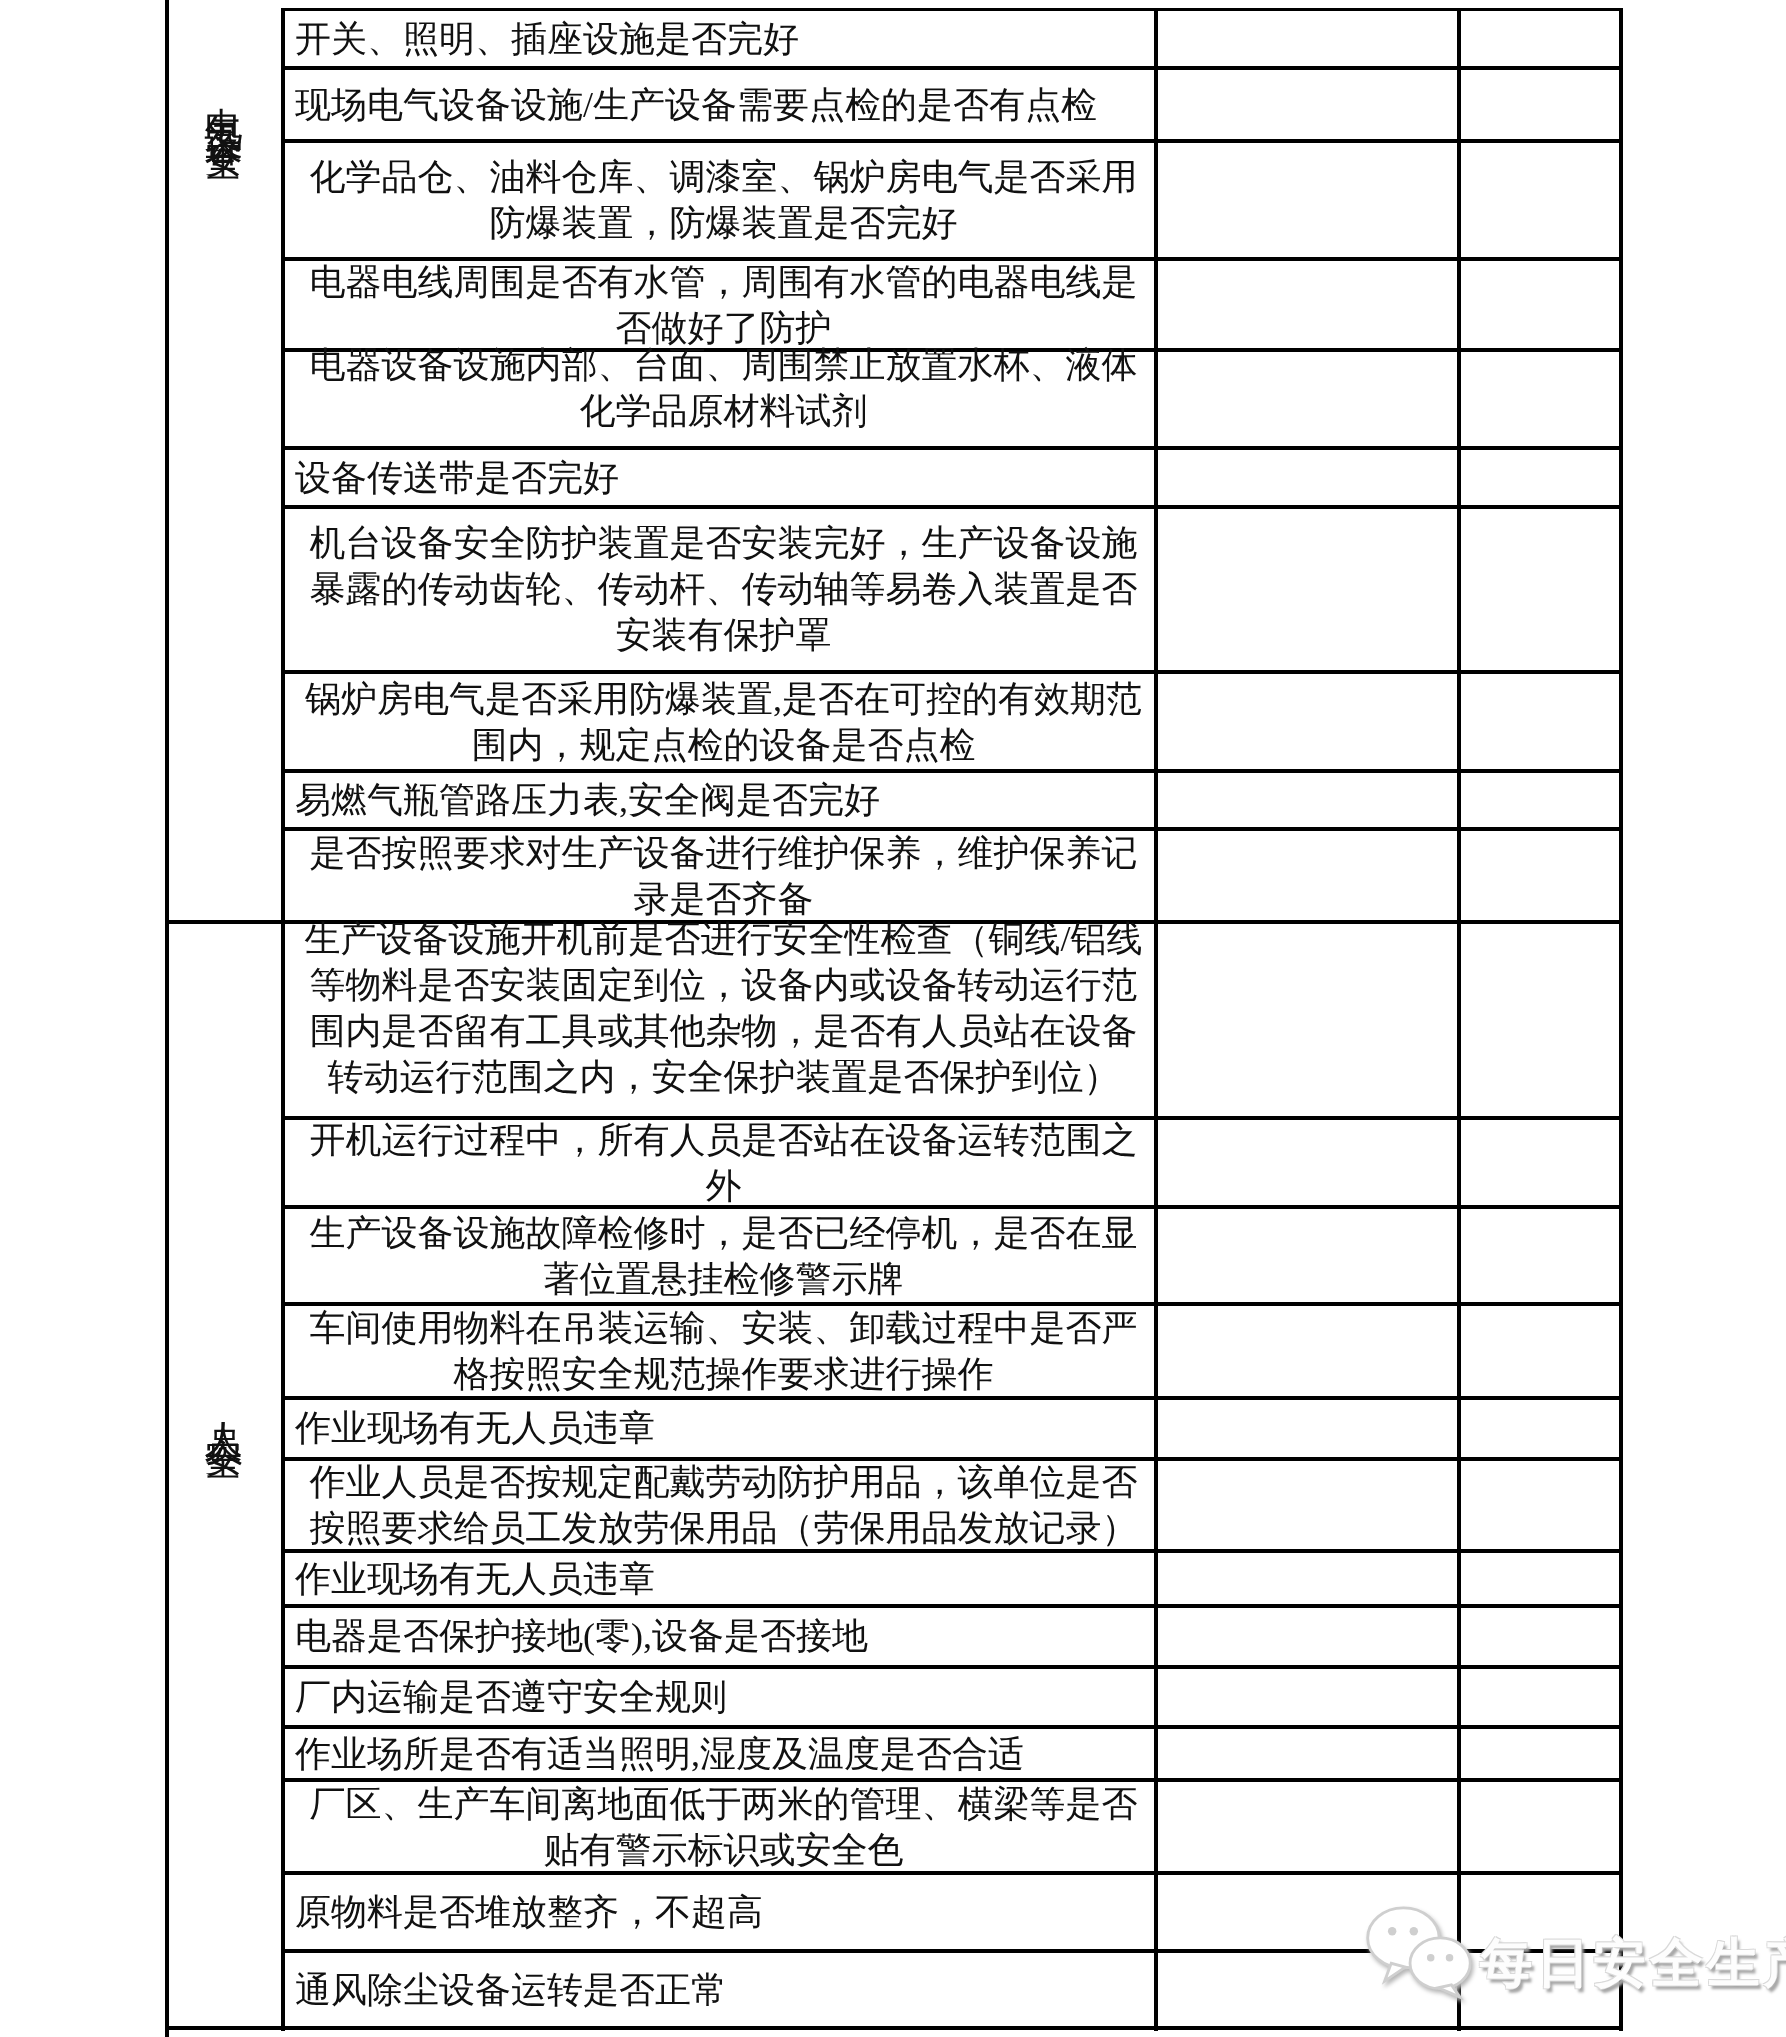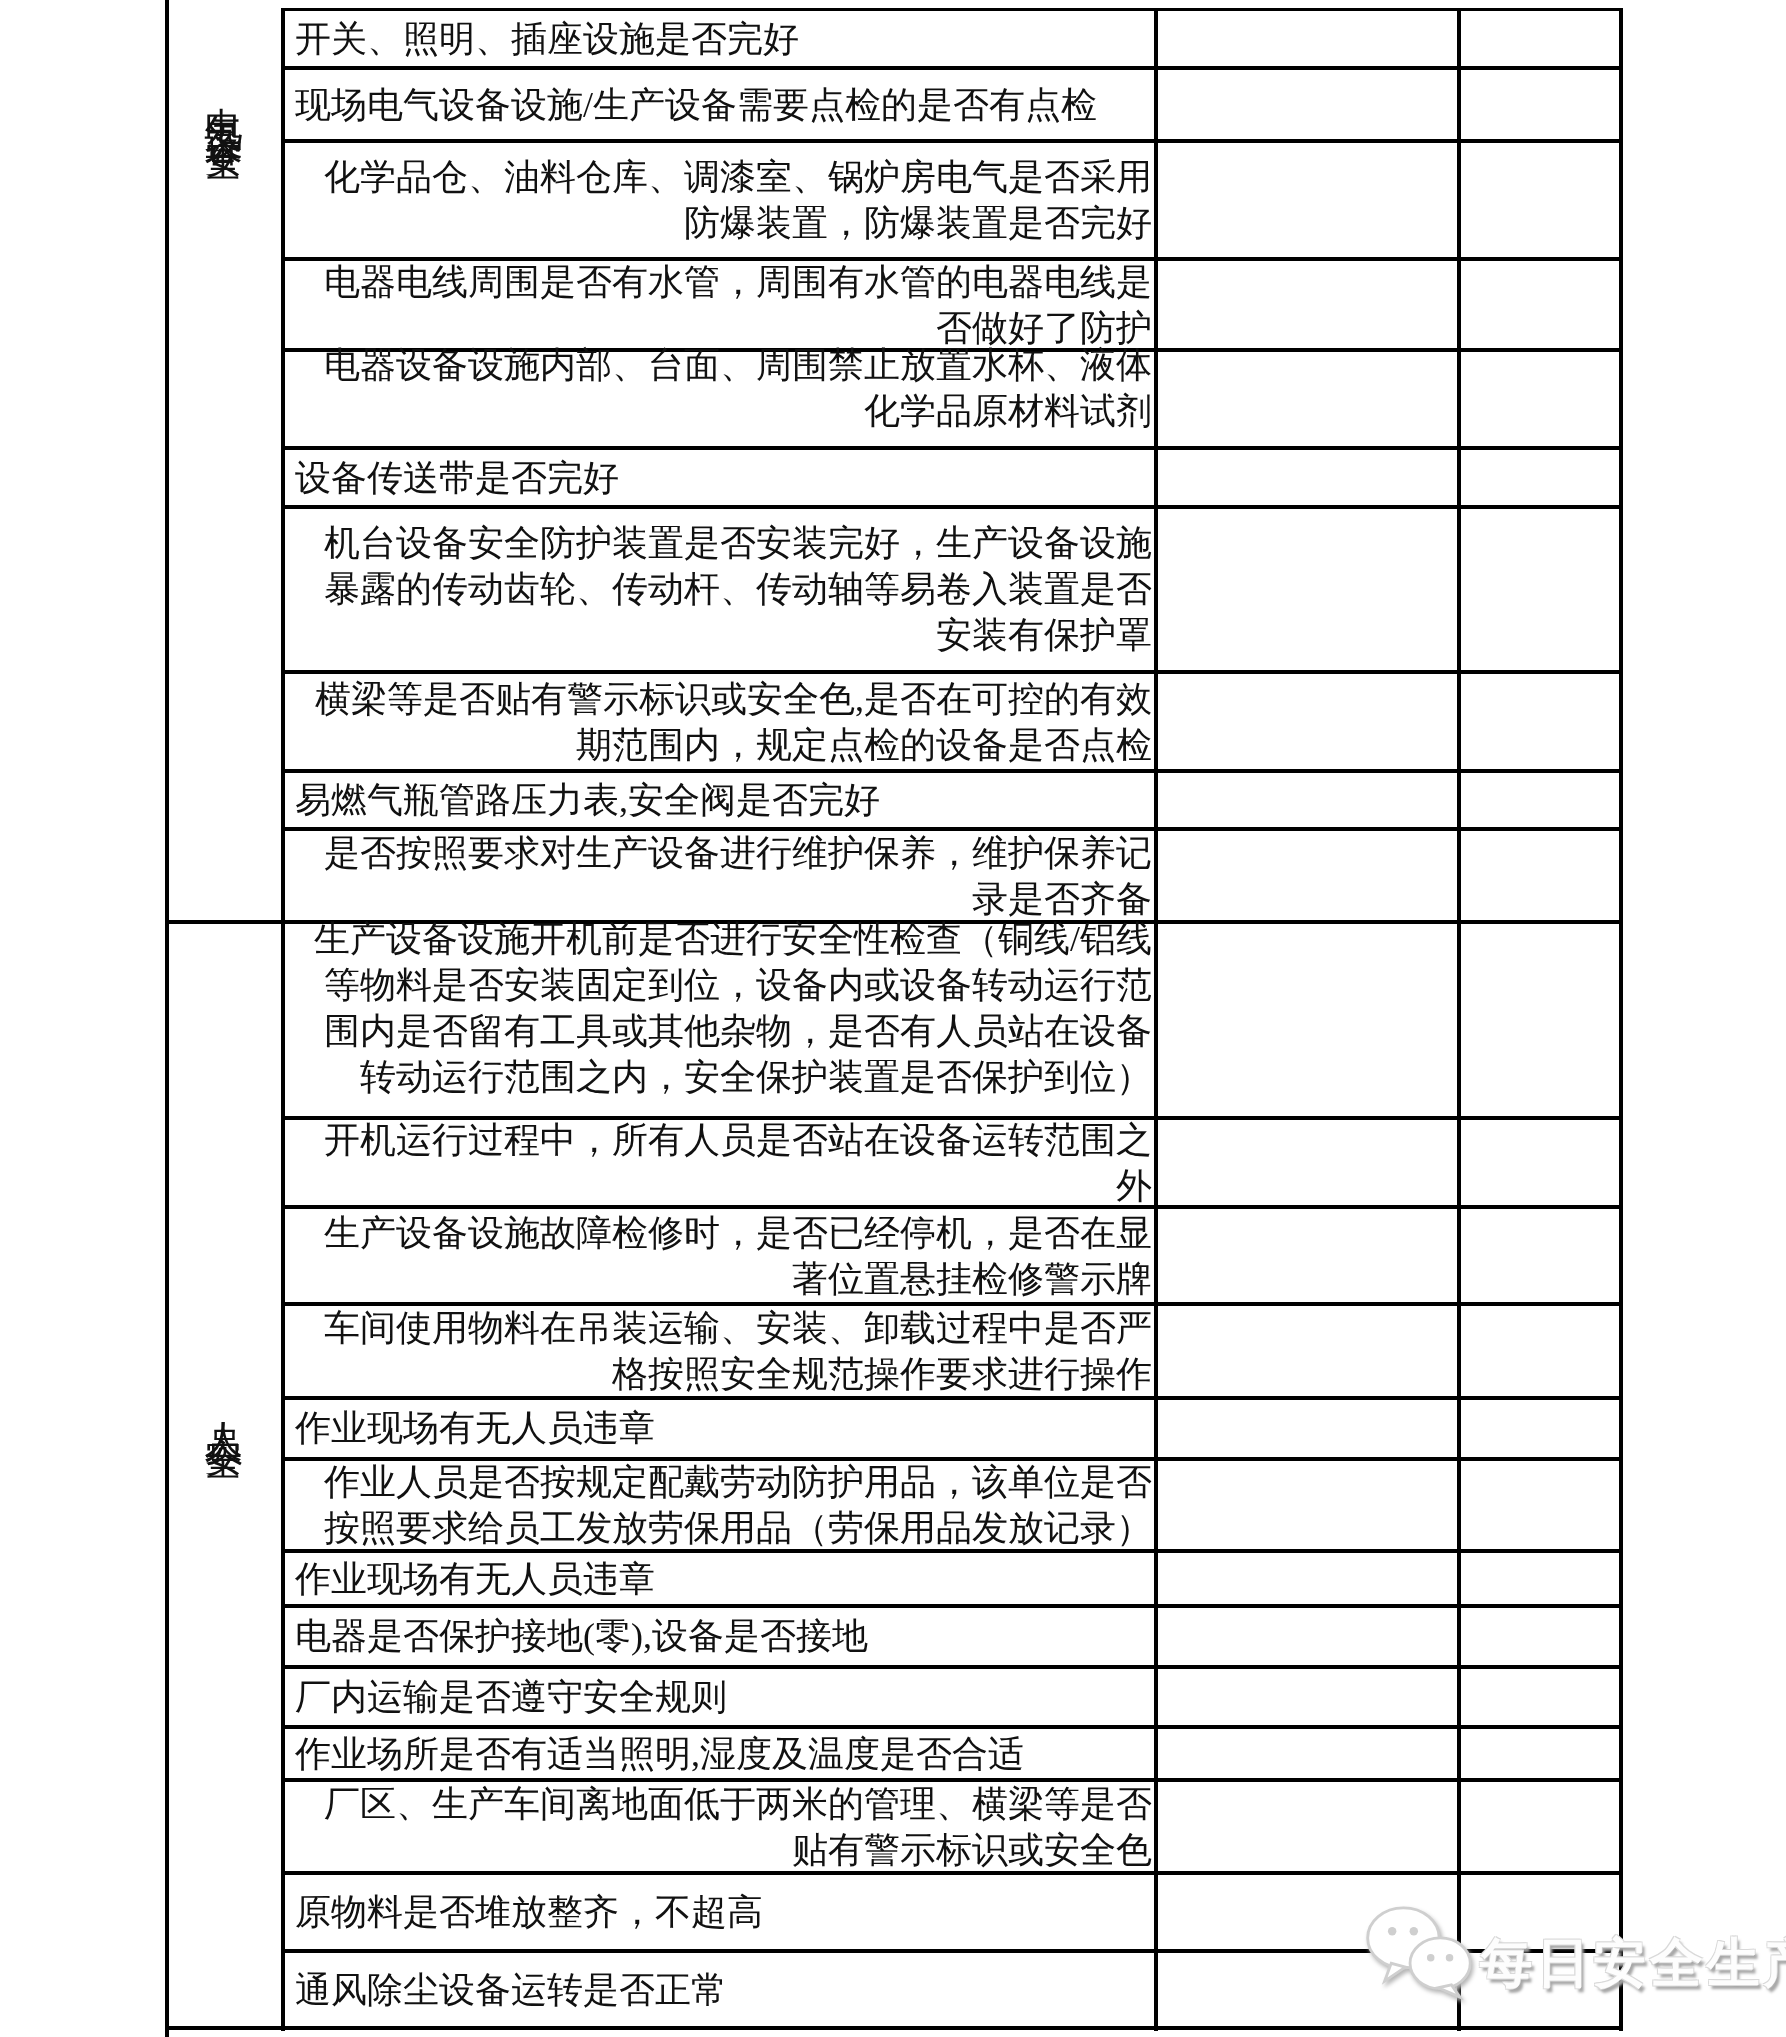--- a/index.html
+++ b/index.html
@@ -19,21 +19,21 @@
   .hline { height: 3.8px; }
 
   .item-text {
     position: absolute;
     left: 295px;
     width: 857px;
     display: flex;
     align-items: center;
     font-size: 36px;
     line-height: 46px;
-    text-align: right;
+    text-align: center;
     word-break: normal;
     overflow-wrap: break-word;
   }
 
   .check-cell { position: absolute; background: transparent; }
 
   .cat-label {
     position: absolute;
     left: 165px;
     width: 116px;
@@ -132,21 +132,21 @@
       <div class="check-cell" style="left: 1460px; top: 261px; width: 158px; height: 88px;"></div>
       <div class="item-text" style="top: 352px; height: 72px;">电器设备设施内部、台面、周围禁止放置水杯、液体化学品原材料试剂</div>
       <div class="check-cell" style="left: 1158px; top: 352px; width: 298px; height: 94px;"></div>
       <div class="check-cell" style="left: 1460px; top: 352px; width: 158px; height: 94px;"></div>
       <div class="item-text" style="top: 450px; height: 55px;">设备传送带是否完好</div>
       <div class="check-cell" style="left: 1158px; top: 450px; width: 298px; height: 55px;"></div>
       <div class="check-cell" style="left: 1460px; top: 450px; width: 158px; height: 55px;"></div>
       <div class="item-text" style="top: 508px; height: 162px;">机台设备安全防护装置是否安装完好，生产设备设施暴露的传动齿轮、传动杆、传动轴等易卷入装置是否安装有保护罩</div>
       <div class="check-cell" style="left: 1158px; top: 508px; width: 298px; height: 162px;"></div>
       <div class="check-cell" style="left: 1460px; top: 508px; width: 158px; height: 162px;"></div>
-      <div class="item-text" style="top: 674px; height: 95px;">横梁等是否贴有警示标识或安全色,是否在可控的有效期范围内，规定点检的设备是否点检</div>
+      <div class="item-text" style="top: 674px; height: 95px;">锅炉房电气是否采用防爆装置,是否在可控的有效期范围内，规定点检的设备是否点检</div>
       <div class="check-cell" style="left: 1158px; top: 674px; width: 298px; height: 95px;"></div>
       <div class="check-cell" style="left: 1460px; top: 674px; width: 158px; height: 95px;"></div>
       <div class="item-text" style="top: 773px; height: 54px;">易燃气瓶管路压力表,安全阀是否完好</div>
       <div class="check-cell" style="left: 1158px; top: 773px; width: 298px; height: 54px;"></div>
       <div class="check-cell" style="left: 1460px; top: 773px; width: 158px; height: 54px;"></div>
       <div class="item-text" style="top: 831px; height: 89px;">是否按照要求对生产设备进行维护保养，维护保养记录是否齐备</div>
       <div class="check-cell" style="left: 1158px; top: 831px; width: 298px; height: 89px;"></div>
       <div class="check-cell" style="left: 1460px; top: 831px; width: 158px; height: 89px;"></div>
       <div class="item-text" style="top: 924px; height: 168px;">生产设备设施开机前是否进行安全性检查（铜线/铝线等物料是否安装固定到位，设备内或设备转动运行范围内是否留有工具或其他杂物，是否有人员站在设备转动运行范围之内，安全保护装置是否保护到位）</div>
       <div class="check-cell" style="left: 1158px; top: 924px; width: 298px; height: 192px;"></div>

